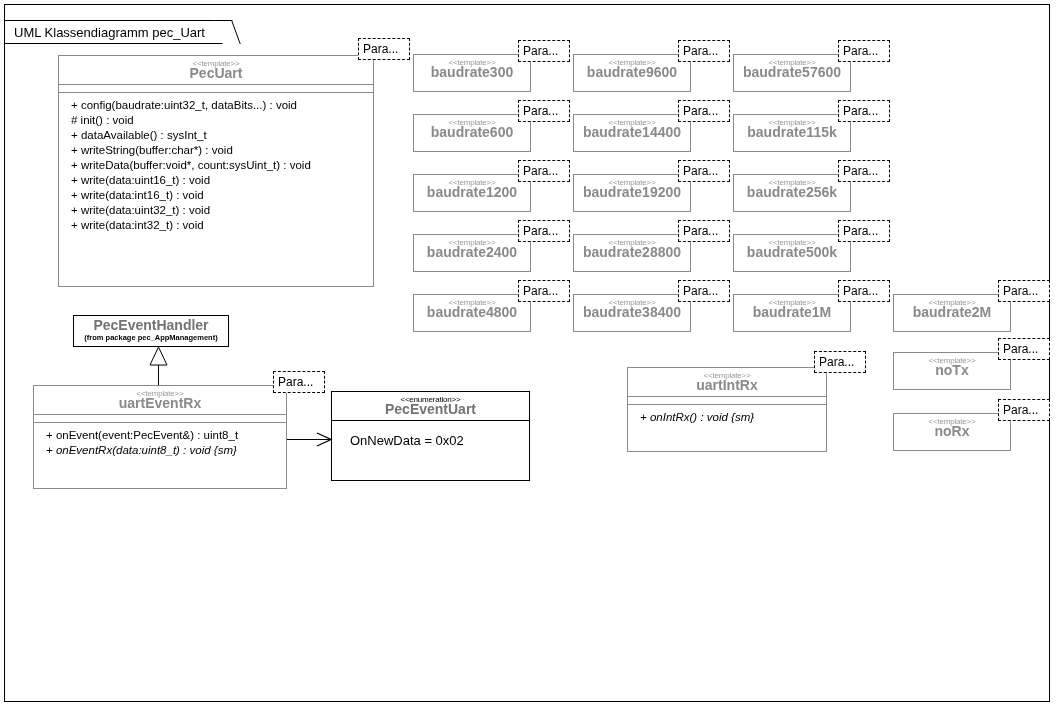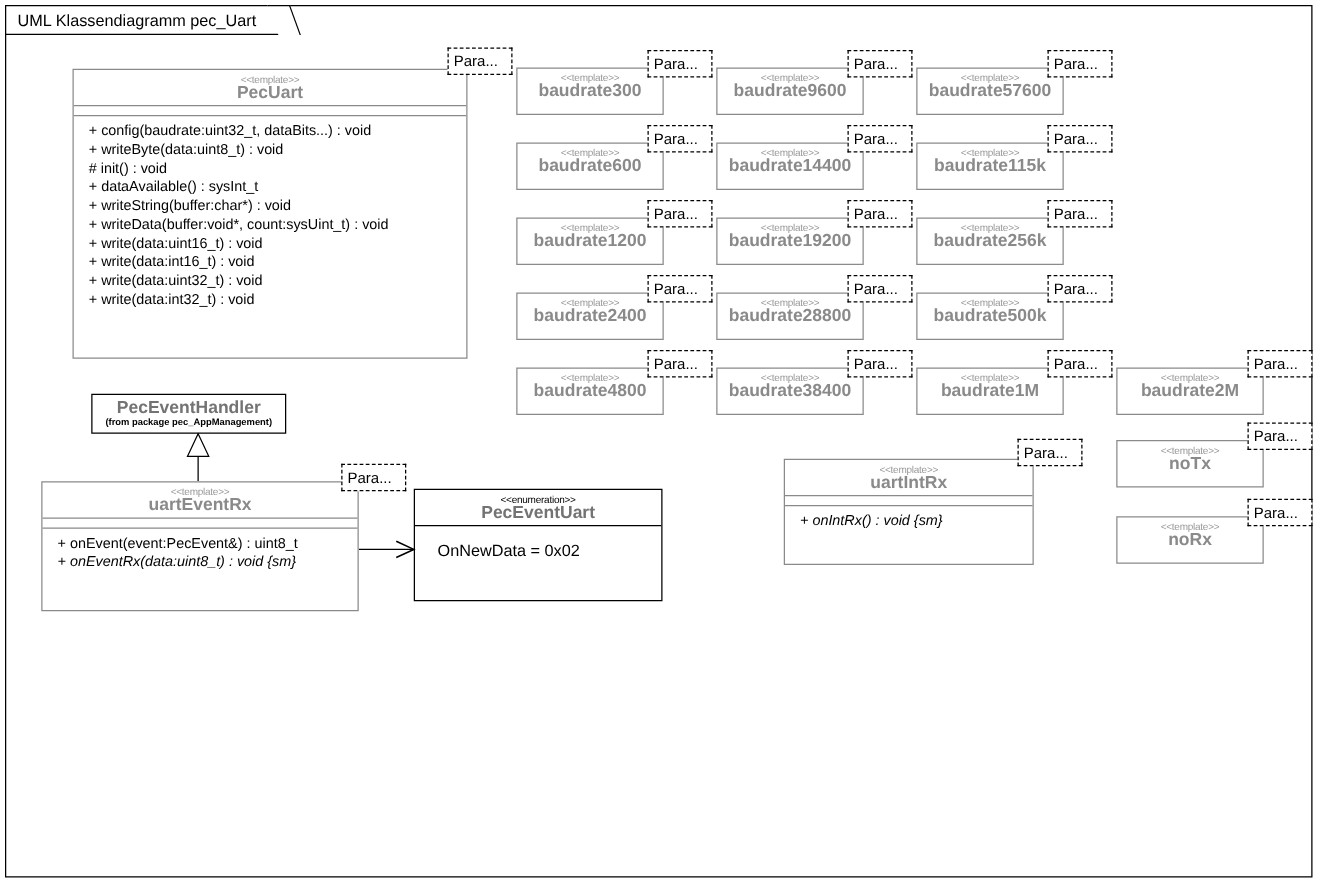--- a/index.html
+++ b/index.html
@@ -27,21 +27,21 @@
     top: 4px;
     width: 1046px;
     height: 698px;
     border: 1px solid #000000;
     box-sizing: border-box;
     background: #ffffff;
   }
   .frame-tab {
     position: absolute;
     left: 4px;
-    top: 4px;
+    top: 20px;
     height: 24px;
     box-sizing: border-box;
     background: #ffffff;
     border-left: 1px solid #000;
     border-top: 1px solid #000;
     border-bottom: 1px solid #000;
     padding: 0 26px 0 9px;
     display: flex;
     align-items: center;
     font-size: 13px;
@@ -178,21 +178,20 @@
   <div class="uml" style="left:58px; top:55px; width:316px; height:232px;">
     <div class="uml-head">
       <span class="stereo">&lt;&lt;template&gt;&gt;</span>
       <span class="cname">PecUart</span>
     </div>
     <div class="sep"></div>
     <div class="attr-pad"></div>
     <div class="sep"></div>
     <div class="uml-body">
       <div class="m">+ config(baudrate:uint32_t, dataBits...) : void</div>
-      <div class="m">+ writeByte(data:uint8_t) : void</div>
       <div class="m"># init() : void</div>
       <div class="m">+ dataAvailable() : sysInt_t</div>
       <div class="m">+ writeString(buffer:char*) : void</div>
       <div class="m">+ writeData(buffer:void*, count:sysUint_t) : void</div>
       <div class="m">+ write(data:uint16_t) : void</div>
       <div class="m">+ write(data:int16_t) : void</div>
       <div class="m">+ write(data:uint32_t) : void</div>
       <div class="m">+ write(data:int32_t) : void</div>
     </div>
   </div>

